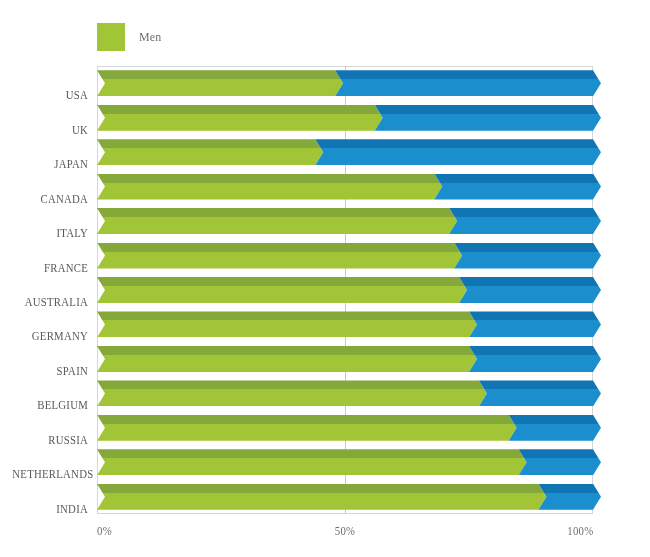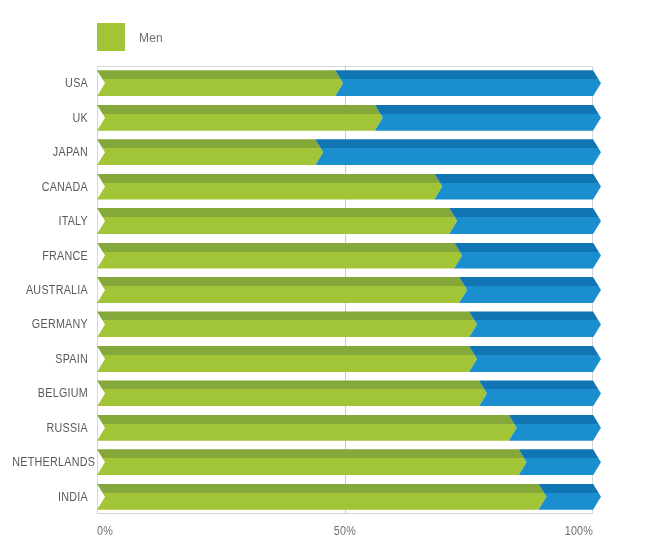--- a/index.html
+++ b/index.html
@@ -6,21 +6,21 @@
   html, body {
     margin: 0;
     padding: 0;
     background: #ffffff;
   }
   #chart-root {
     position: relative;
     width: 650px;
     height: 557px;
     background: #ffffff;
-    font-family: Liberation Sans, sans-serif;
+    font-family: Liberation Serif, serif;
     overflow: hidden;
   }
 
   
   #legend {
     position: absolute;
     left: 97px;
     top: 22px;
     height: 30px;
     display: flex;
@@ -117,21 +117,21 @@
     font-size: 12.5px;
     color: #58595b;
     letter-spacing: 0.3px;
     white-space: nowrap;
     transform: scaleX(0.86);
     transform-origin: right center;
   }
   #cat-labels {
     position: absolute;
     left: 0;
-    top: 66px;
+    top: 78px;
     width: 88px;
     height: 448px;
   }
 
   
   #x-axis {
     position: absolute;
     left: 97px;
     top: 516px;
     width: 496px;

